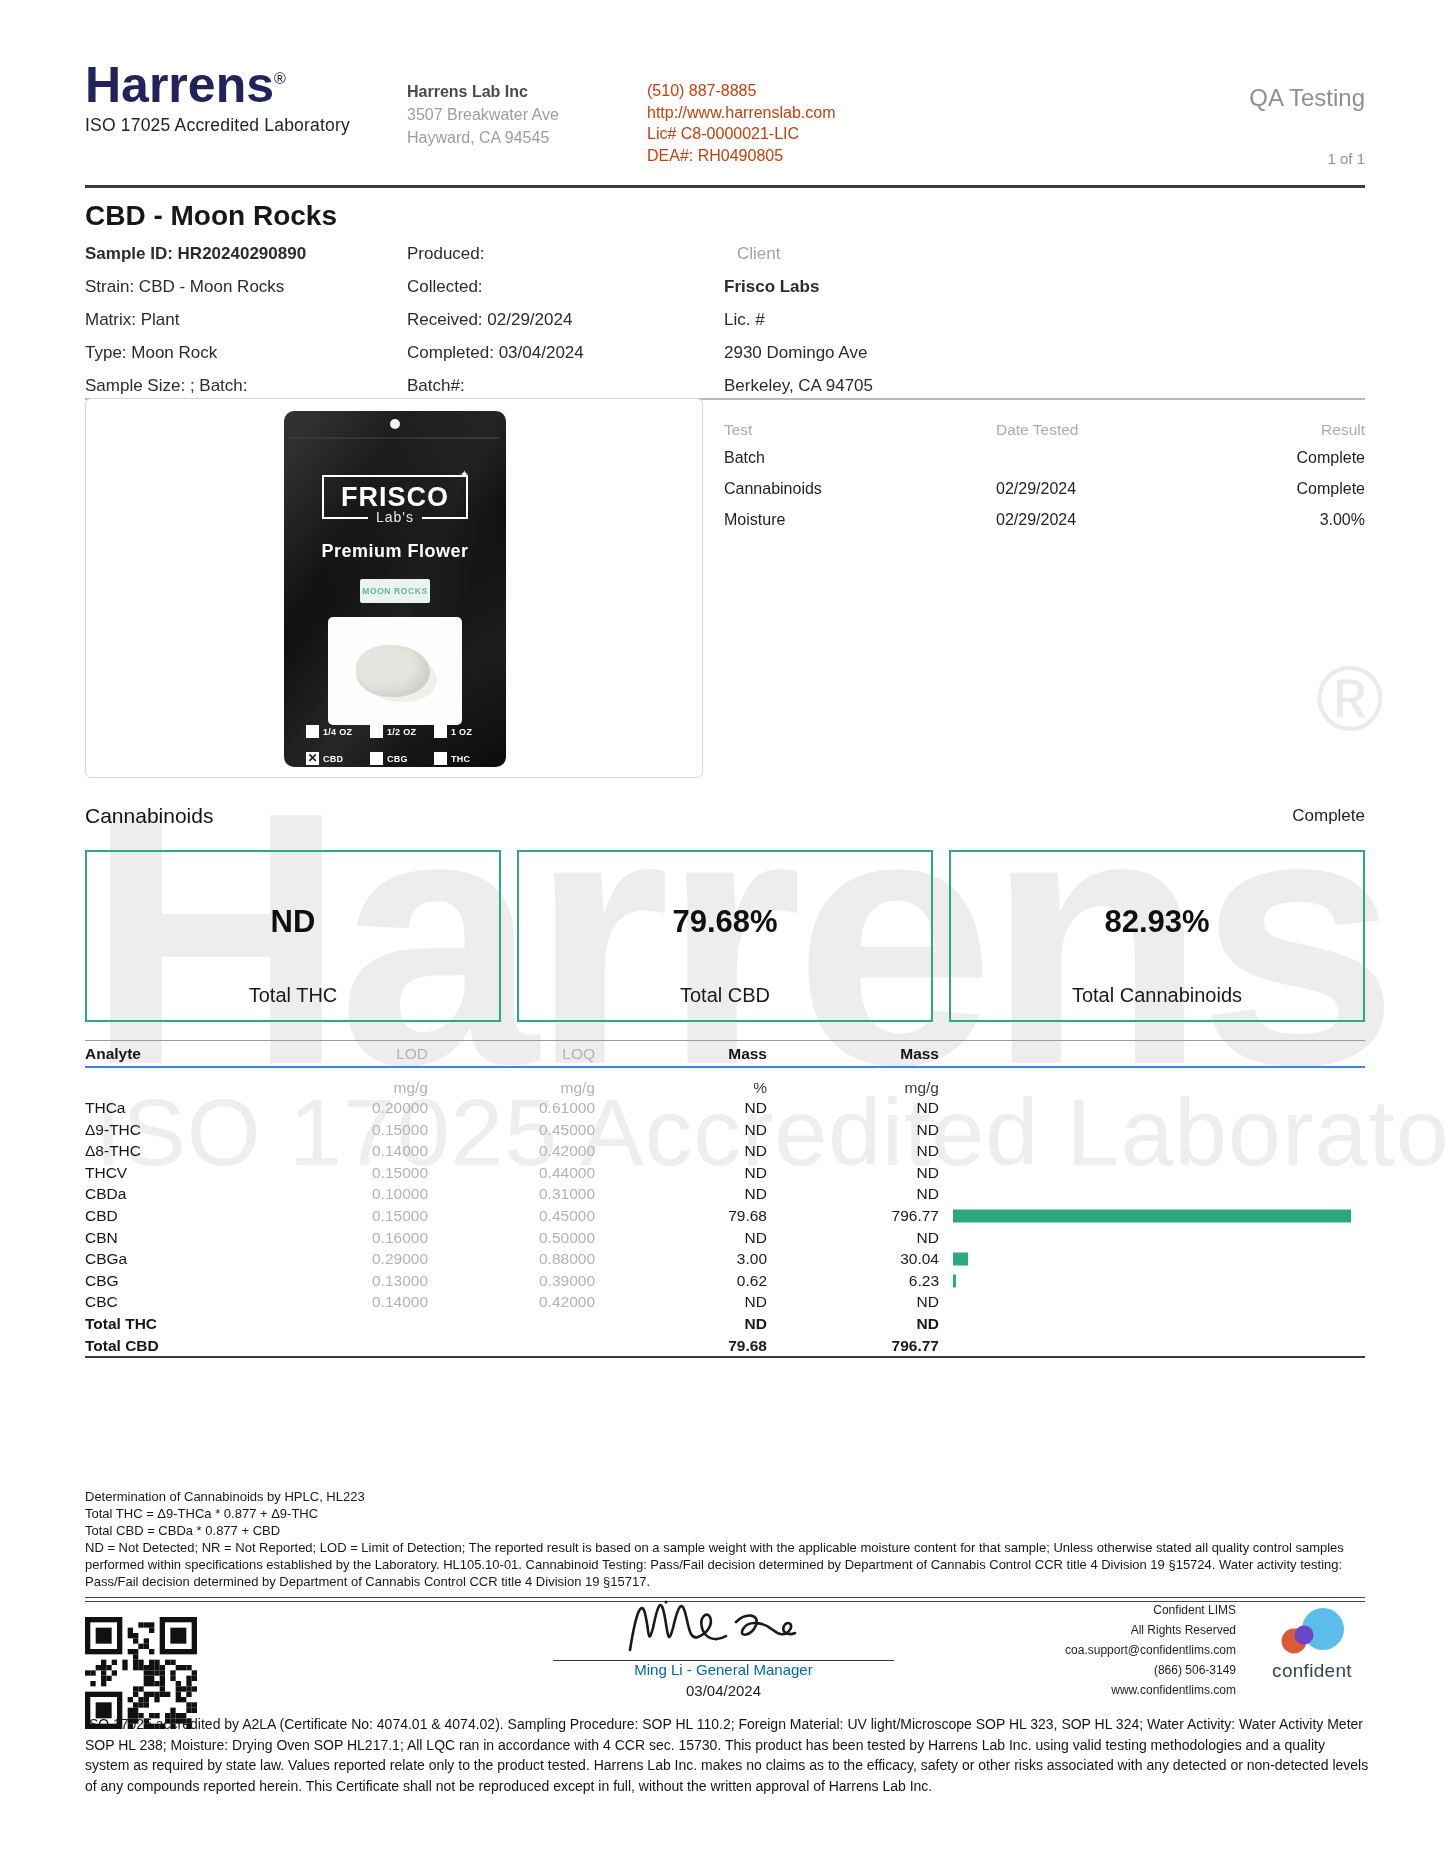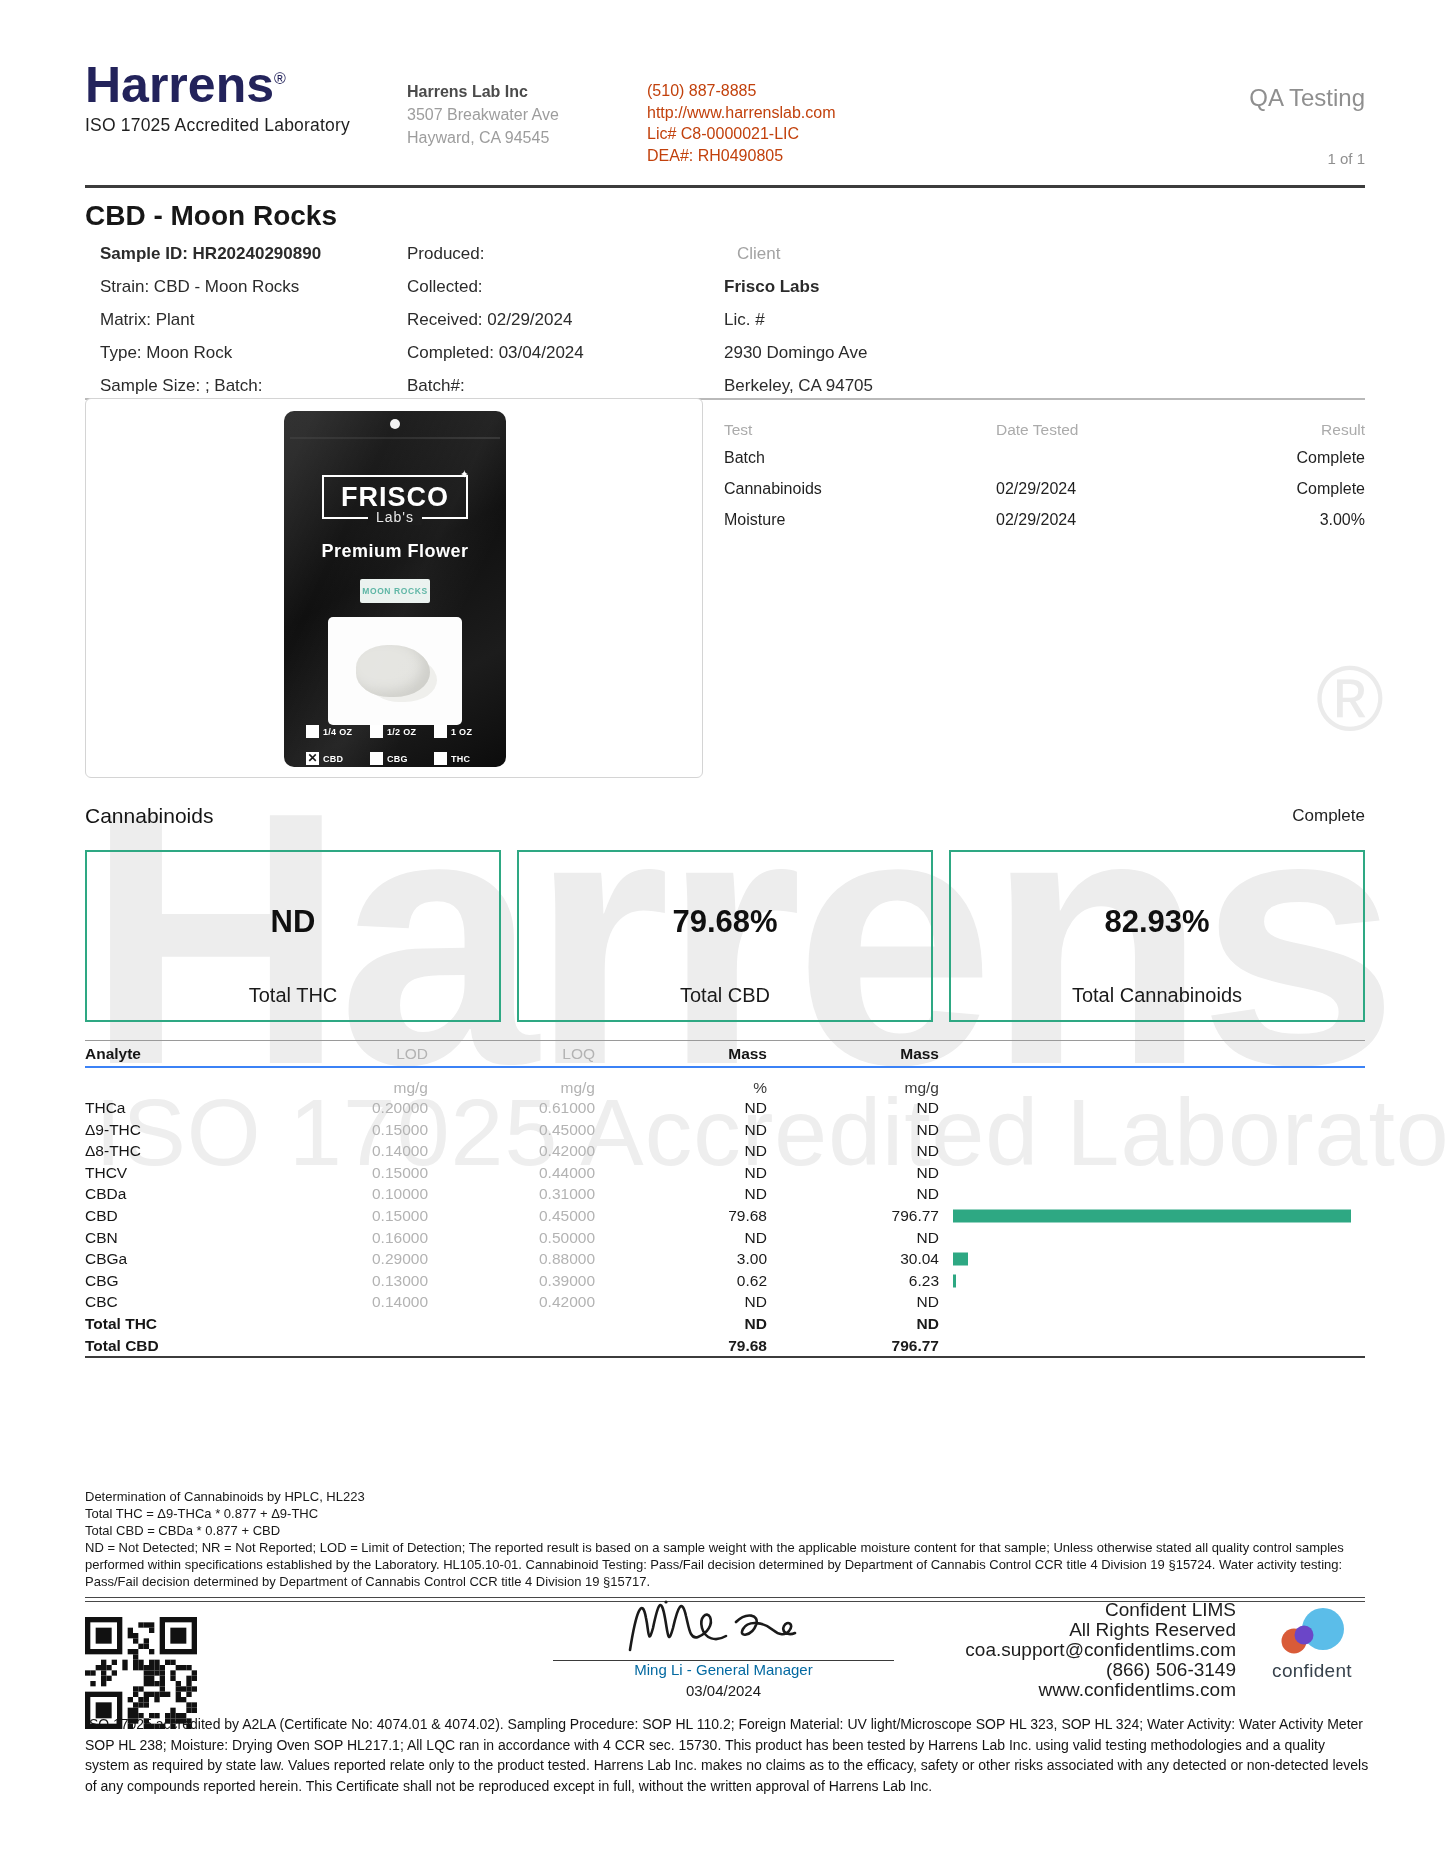--- a/index.html
+++ b/index.html
@@ -23,21 +23,21 @@
   .logo-sub  { font-size:17.5px; color:#1f1f1f; margin-top:2px; letter-spacing:0.2px; }
   .lab-block { left:407px; top:80px; font-size:16px; line-height:23px; color:#9d9d9d; }
   .lab-name  { color:#4b4b4b; font-weight:700; }
   .contact-block { left:647px; top:80px; font-size:16px; line-height:21.5px; color:#c2410c; }
   .qa-label { right:80px; top:84px; font-size:24px; color:#8f8f8f; }
   .page-ind { right:80px; top:150px; font-size:15px; color:#8f8f8f; }
   .rule-header { left:85px; top:185px; width:1280px; height:2.5px; background:#3c3c3c; }
   
   .sample-title { left:85px; top:200px; font-size:28px; font-weight:700; color:#171717; }
   .info-col { top:237px; font-size:17px; line-height:33px; color:#2b2b2b; }
-  .col1 { left:85px;margin-left:15px; } .col2 { left:407px; } .col3 { left:724px; }
+  .col1 { left:85px; } .col2 { left:407px; } .col3 { left:724px; }
   .b { font-weight:700; }
   .gray { color:#a3a3a3;margin-left:13px; }
   .rule-sample { left:85px; top:398px; width:1280px; height:1.5px; background:#b9b9b9; }
   
   .image-box { left:85px; top:398px; width:618px; height:380px; background:#fff;
                border:1.5px solid #d4d4d4; border-radius:6px; }
   .pouch { position:absolute; left:198px; top:12px; width:222px; height:356px; border-radius:10px;
            background:linear-gradient(150deg,#262626 0%,#101010 45%,#1c1c1c 75%,#0c0c0c 100%); }
   .pouch:after { content:""; position:absolute; inset:0; border-radius:10px;
            background:linear-gradient(115deg, rgba(255,255,255,0.06) 8%, rgba(255,255,255,0) 30%, rgba(255,255,255,0.05) 55%, rgba(255,255,255,0) 70%); }
@@ -102,21 +102,21 @@
   .notes { left:85px; top:1488px; width:1280px; font-size:13px; line-height:17px; color:#181818; }
   .rule-notes { left:85px; top:1597px; width:1280px; height:5px;
                 border-top:1.5px solid #474747; border-bottom:1.5px solid #474747; }
   
   .qr { left:85px; top:1617px; }
   .sig-block { left:553px; top:1586px; width:341px; text-align:center; }
   .sig-svg { display:block; margin:0 auto -4px auto; }
   .sig-line { border-top:1.5px solid #3a3a3a; }
   .sig-name { font-size:15px; color:#0369a1; }
   .sig-date { font-size:15px; color:#1b1b1b; margin-top:4px; }
-  .lims { right:209px; top:1600px; text-align:right; font-size:19px; line-height:20px; color:#1d1d1d; }
+  .lims { right:209px; top:1600px; text-align:right; font-size:12px; line-height:20px; color:#1d1d1d; }
   .lims-logo { left:1258px; top:1606px; width:108px; text-align:center; }
   .confident-text { font-size:19px; color:#37424c; margin-top:0px; letter-spacing:0.3px; }
   .footer { left:85px; top:1714px; width:1285px; font-size:14px; line-height:20.5px; color:#141414; }
 </style>
 </head>
 <body>
 
 <div class="page">
 
   <div class="wm1">Harrens</div>

